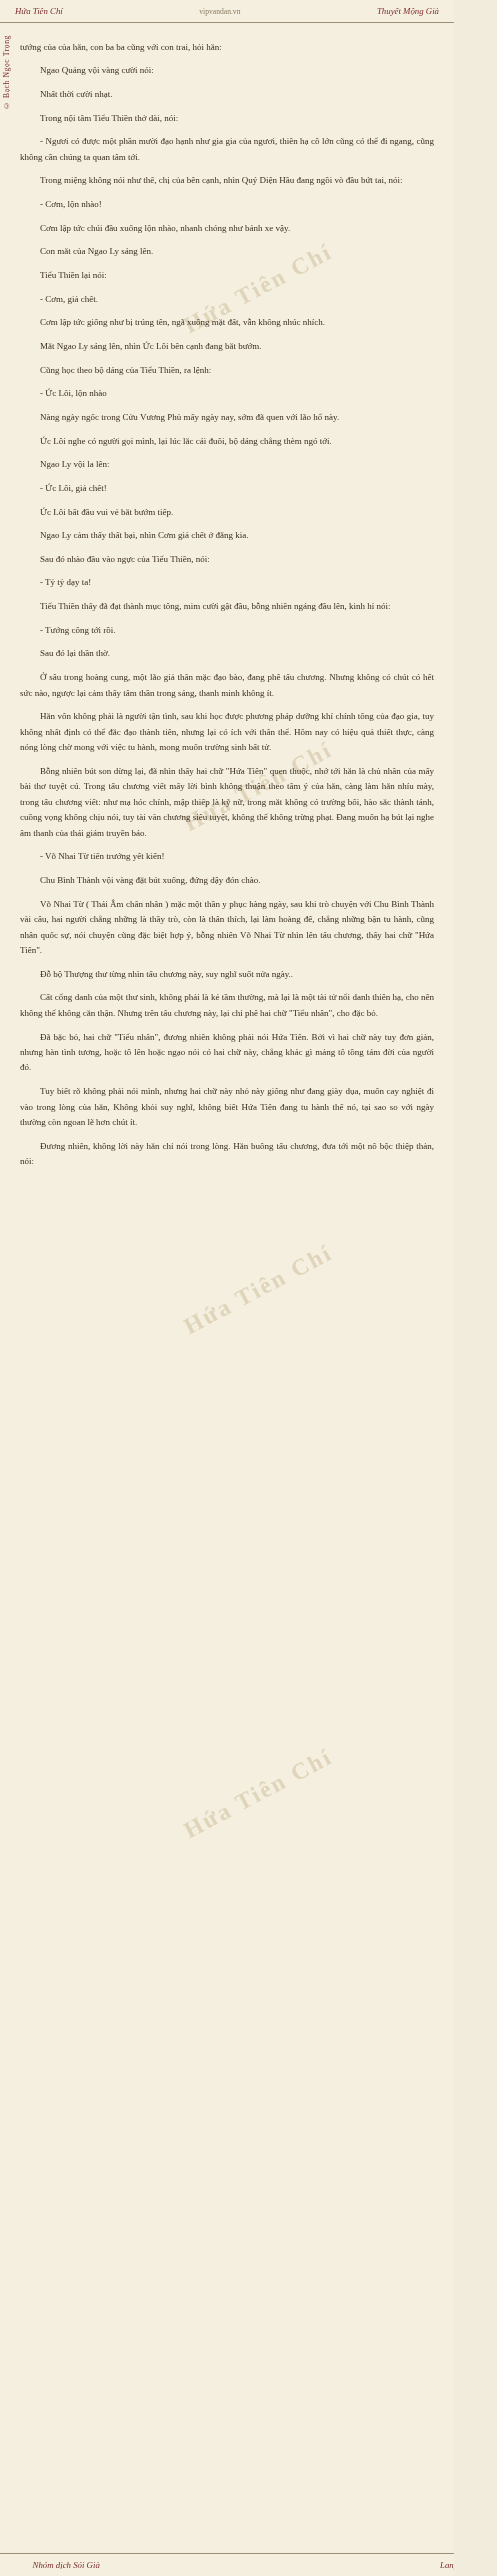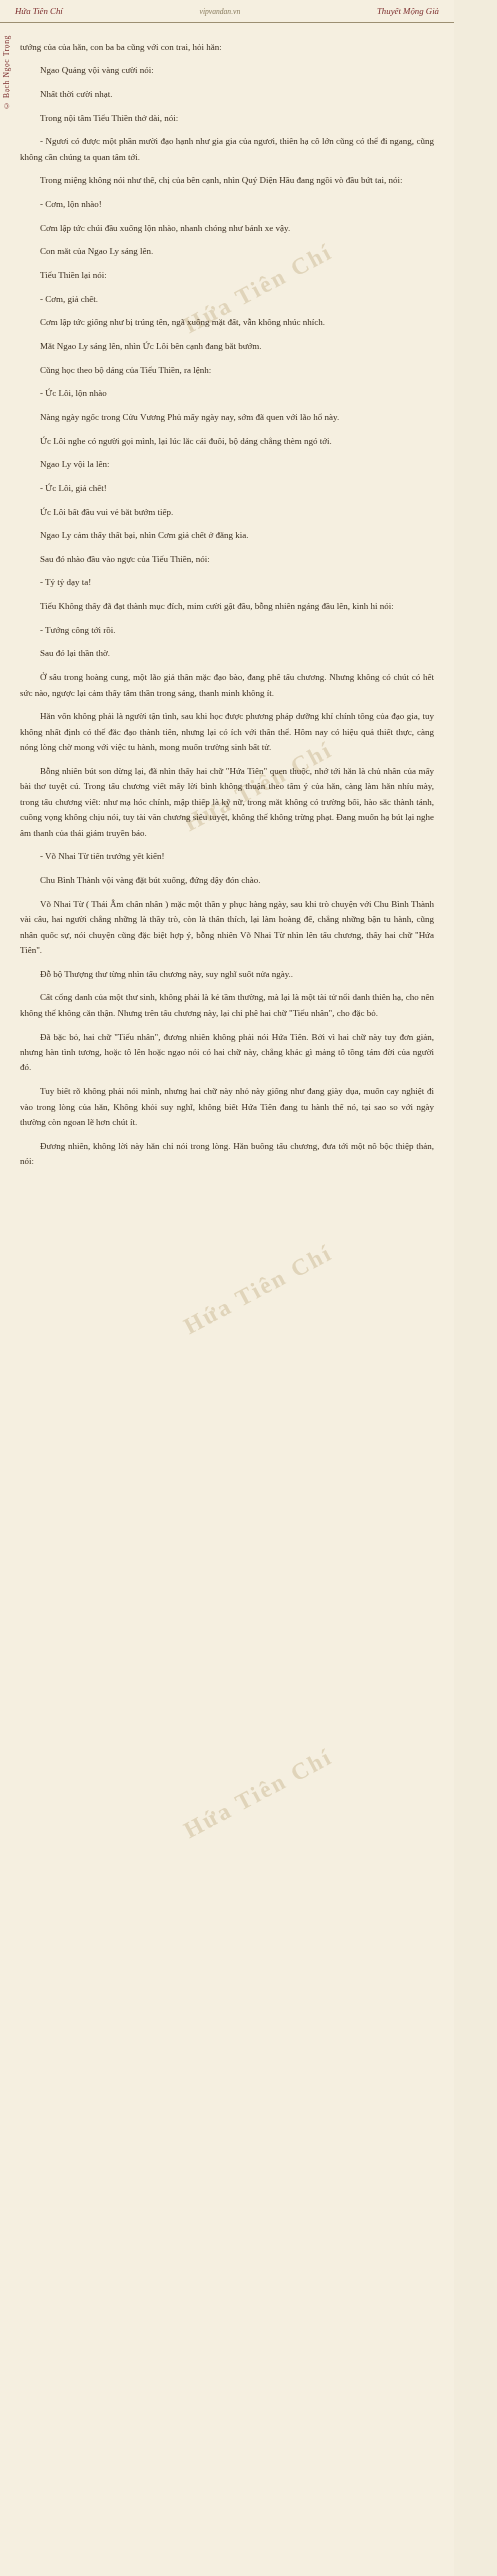--- a/index.html
+++ b/index.html
@@ -36,21 +36,20 @@
     font-size: 8.8px;
     font-style: italic;
     font-family: "Liberation Serif", serif;
     white-space: nowrap;
   }
   .header .h-center {
     flex: 1;
     text-align: center;
     color: #8a7d5f;
     font-size: 7.6px;
-    font-style: italic;
   }
   .header .h-right {
     color: #7c2d2d;
     font-size: 8.8px;
     font-style: italic;
     white-space: nowrap;
   }
   
   .footer {
     position: absolute;
@@ -164,31 +163,35 @@
     <p>Cũng học theo bộ dáng của Tiểu Thiền, ra lệnh:</p>
     <p>- Ức Lôi, lộn nhào</p>
     <p>Nàng ngày ngốc trong Cửu Vương Phủ mấy ngày nay, sớm đã quen với lão hổ này.</p>
     <p>Ức Lôi nghe có người gọi mình, lại lúc lắc cái đuôi, bộ dáng chẳng thèm ngó tới.</p>
     <p>Ngao Ly vội la lên:</p>
     <p>- Ức Lôi, giả chết!</p>
     <p>Ức Lôi bất đầu vui vẻ bắt bướm tiếp.</p>
     <p>Ngao Ly cảm thấy thất bại, nhìn Cơm giả chết ở đằng kia.</p>
     <p>Sau đó nhào đầu vào ngực của Tiểu Thiền, nói:</p>
     <p>- Tỷ tỷ dạy ta!</p>
-    <p>Tiểu Không thấy đã đạt thành mục đích, mim cười gật đầu, bỗng nhiên ngáng đầu lên, kinh hỉ nói:</p>
+    <p>Tiểu Thiền thấy đã đạt thành mục tông, mim cười gật đầu, bỗng nhiên ngáng đầu lên, kinh hỉ nói:</p>
     <p>- Tướng công tới rồi.</p>
     <p>Sau đó lại thần thờ.</p>
     <p>Ở sâu trong hoàng cung, một lão giả thân mặc đạo bào, đang phê tấu chương. Nhưng không có chút có hết sức nào, ngược lại cảm thấy tâm thần trong sáng, thanh minh không ít.</p>
     <p>Hắn vốn không phải là người tận tình, sau khi học được phương pháp dưỡng khí chính tông của đạo gia, tuy không nhất định có thể đắc đạo thành tiên, nhưng lại có ích với thân thể. Hôm nay có hiệu quả thiết thực, càng nóng lòng chờ mong với việc tu hành, mong muốn trường sinh bất tử.</p>
     <p>Bỗng nhiên bút son dừng lại, đã nhìn thấy hai chữ "Hứa Tiên" quen thuộc, nhớ tới hắn là chủ nhân của mấy bài thơ tuyệt cú. Trong tấu chương viết mấy lời bình không thuận theo tâm ý của hắn, càng làm hắn nhíu mày, trong tấu chương viết: như mạ hóc chính, mập thiếp là kỹ nữ, trong mắt không có trường bối, hào sắc thành tánh, cuồng vọng không chịu nói, tuy tài văn chương siêu tuyệt, không thể không trừng phạt. Đang muốn hạ bút lại nghe âm thanh của thái giám truyền báo.</p>
     <p>- Võ Nhai Từ tiến trướng yết kiến!</p>
     <p>Chu Bình Thành vội vàng đặt bút xuống, đứng dậy đón chào.</p>
     <p>Võ Nhai Từ ( Thái Âm chân nhân ) mặc một thần y phục hàng ngày, sau khi trò chuyện với Chu Bình Thành vài câu, hai người chẳng những là thầy trò, còn là thân thích, lại làm hoàng đế, chẳng những bận tu hành, cũng nhân quốc sự, nói chuyện cũng đặc biệt hợp ý, bỗng nhiên Võ Nhai Từ nhìn lên tấu chương, thấy hai chữ "Hứa Tiên".</p>
     <p>Đỗ bộ Thượng thư từng nhìn tấu chương này, suy nghĩ suốt nửa ngày..</p>
     <p>Cất cổng danh của một thư sinh, không phải là kẻ tầm thường, mà lại là một tài tử nổi danh thiên hạ, cho nên không thể không cắn thận. Nhưng trên tấu chương này, lại chỉ phê hai chữ "Tiểu nhân", cho đặc bỏ.</p>
     <p>Đã bặc bỏ, hai chữ "Tiểu nhân", đương nhiên không phải nói Hứa Tiên. Bởi vì hai chữ này tuy đơn giản, nhưng hàn tình tương, hoặc tô lên hoặc ngạo nói có hai chữ này, chẳng khác gì mảng tô tồng tám đời của người đó.</p>
     <p>Tuy biết rõ không phải nói mình, nhưng hai chữ này nhỏ này giống như đang giày dụa, muốn cay nghiệt đi vào trong lòng của hắn, Không khỏi suy nghĩ, không biết Hứa Tiên đang tu hành thế nó, tại sao so với ngày thường còn ngoan lẽ hơn chút ít.</p>
     <p>Đương nhiên, không lời này hắn chỉ nói trong lòng. Hắn buông tấu chương, đưa tới một nô bộc thiệp thản, nói:</p>
   </div>
 
+  <div class="footer">
+    <div class="f-left">Nhóm dịch Sói Già</div>
+    <div class="f-right">Langmin</div>
+  </div>
 
 </div>
 
 
 </body></html>

